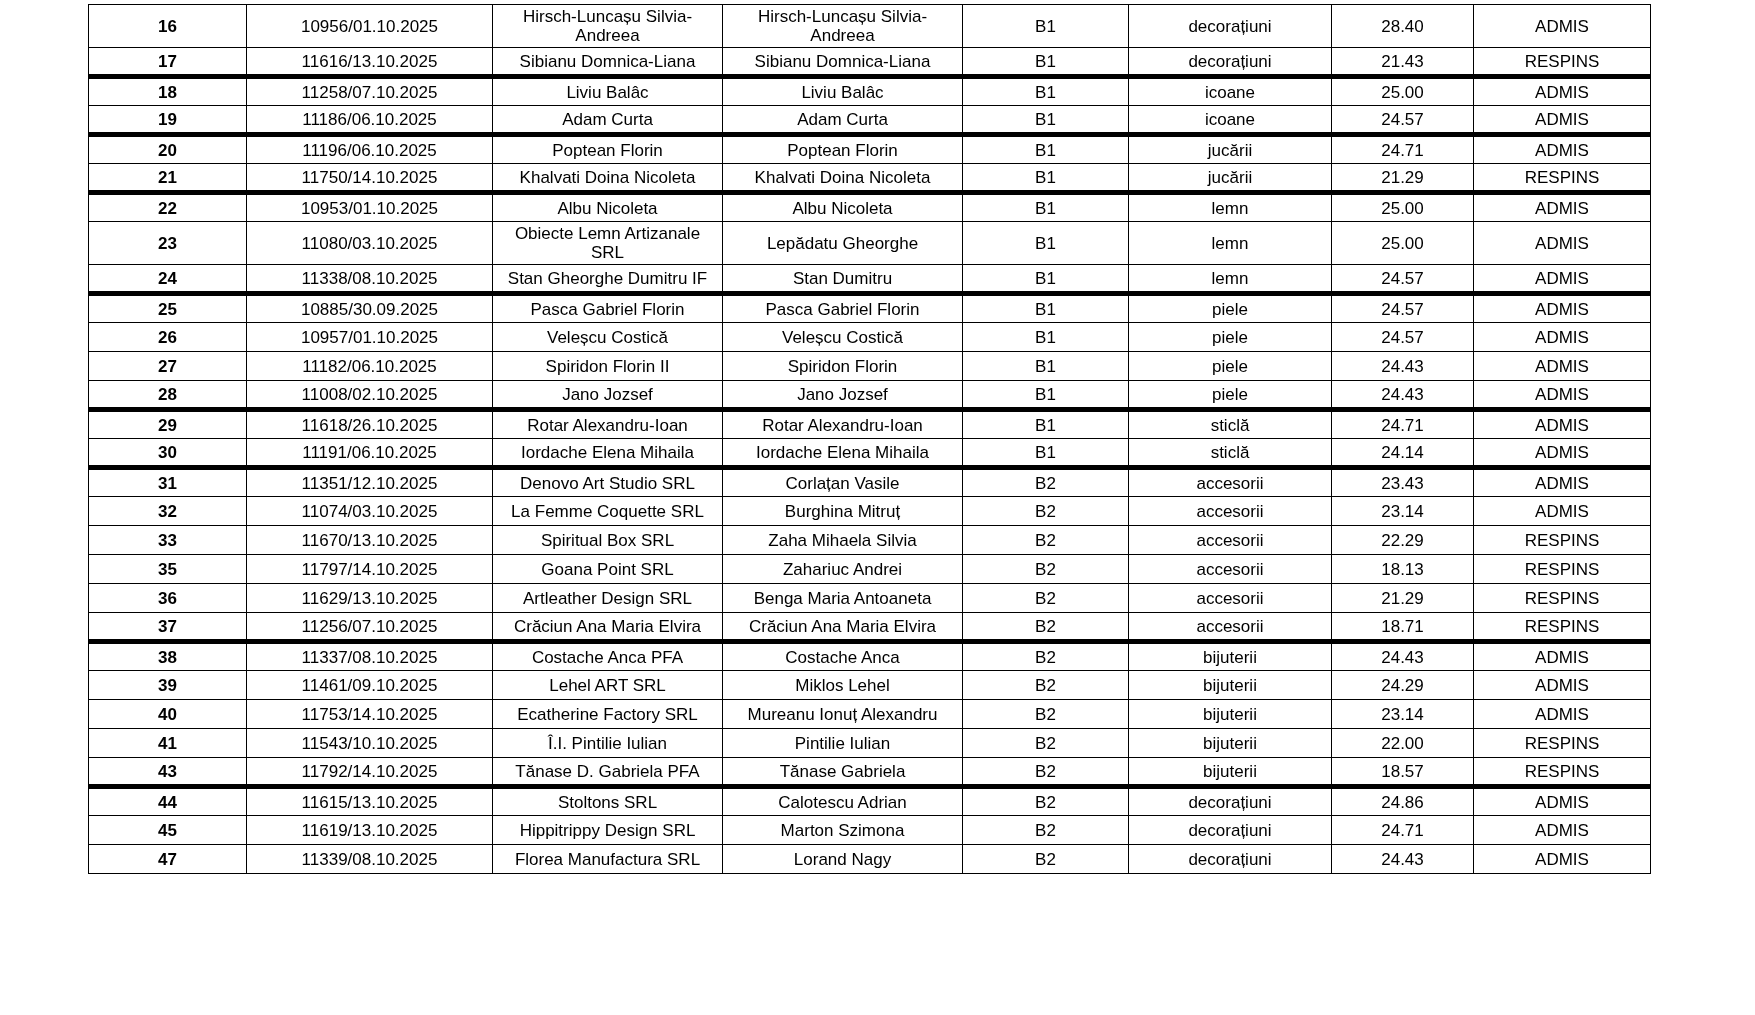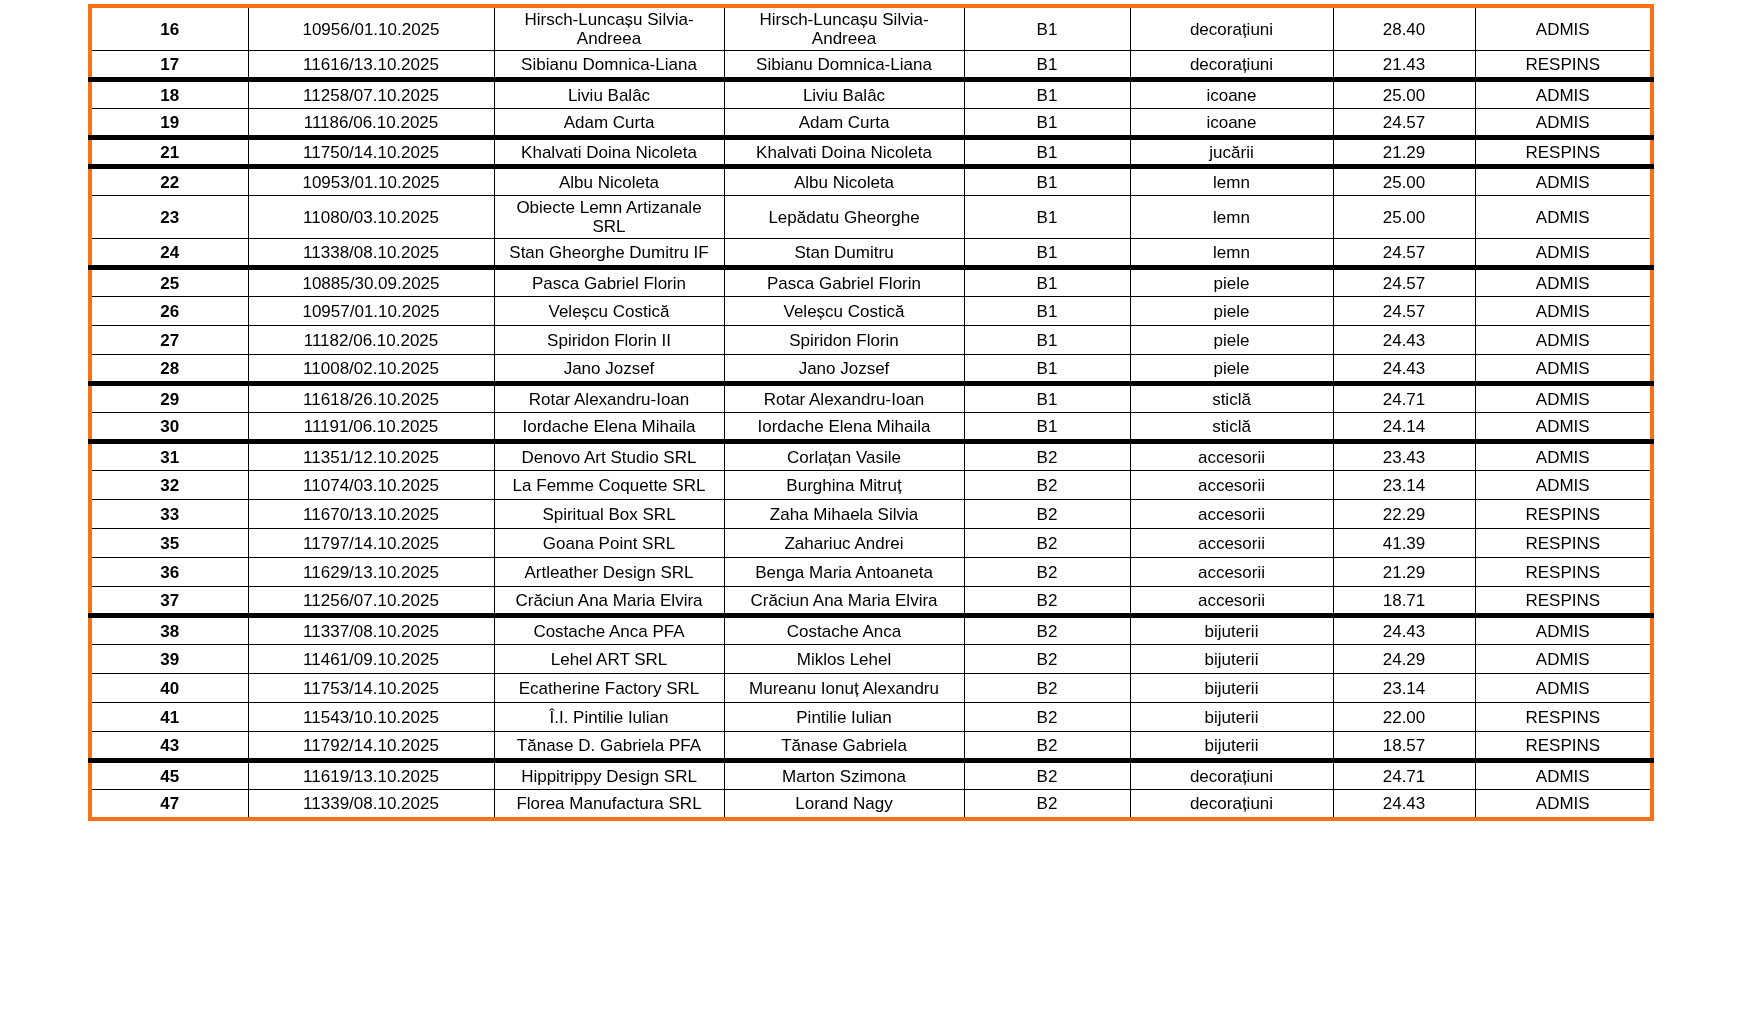--- a/index.html
+++ b/index.html
@@ -29,21 +29,21 @@
     border: 1.5px solid #000000;
     height: 29px;
     padding: 2px 6px;
     text-align: center;
     vertical-align: middle;
     box-sizing: border-box;
     overflow: hidden;
     word-wrap: break-word;
   }
   table.results {
-    border: 4px solid #f97316;
+    border: 1px solid #f97316;
     padding-left: 8px;
   }
   table.results tr.group-end td {
     border-bottom: 5px solid #000000;
   }
   table.results td.bold {
     font-weight: bold;
   }
 </style>
 </head>
@@ -95,20 +95,30 @@
         <tr class="group-end">
           <td class="bold">19</td>
           <td>11186/06.10.2025</td>
           <td>Adam Curta</td>
           <td>Adam Curta</td>
           <td>B1</td>
           <td>icoane</td>
           <td>24.57</td>
           <td>ADMIS</td>
         </tr>
+        <tr>
+          <td class="bold">20</td>
+          <td>11196/06.10.2025</td>
+          <td>Poptean Florin</td>
+          <td>Poptean Florin</td>
+          <td>B1</td>
+          <td>jucării</td>
+          <td>24.71</td>
+          <td>ADMIS</td>
+        </tr>
         <tr class="group-end">
           <td class="bold">21</td>
           <td>11750/14.10.2025</td>
           <td>Khalvati Doina Nicoleta</td>
           <td>Khalvati Doina Nicoleta</td>
           <td>B1</td>
           <td>jucării</td>
           <td>21.29</td>
           <td>RESPINS</td>
         </tr>
@@ -232,21 +242,21 @@
           <td>22.29</td>
           <td>RESPINS</td>
         </tr>
         <tr>
           <td class="bold">35</td>
           <td>11797/14.10.2025</td>
           <td>Goana Point SRL</td>
           <td>Zahariuc Andrei</td>
           <td>B2</td>
           <td>accesorii</td>
-          <td>41.39</td>
+          <td>18.13</td>
           <td>RESPINS</td>
         </tr>
         <tr>
           <td class="bold">36</td>
           <td>11629/13.10.2025</td>
           <td>Artleather Design SRL</td>
           <td>Benga Maria Antoaneta</td>
           <td>B2</td>
           <td>accesorii</td>
           <td>21.29</td>
@@ -304,20 +314,30 @@
         </tr>
         <tr class="group-end">
           <td class="bold">43</td>
           <td>11792/14.10.2025</td>
           <td>Tănase D. Gabriela PFA</td>
           <td>Tănase Gabriela</td>
           <td>B2</td>
           <td>bijuterii</td>
           <td>18.57</td>
           <td>RESPINS</td>
+        </tr>
+        <tr>
+          <td class="bold">44</td>
+          <td>11615/13.10.2025</td>
+          <td>Stoltons SRL</td>
+          <td>Calotescu Adrian</td>
+          <td>B2</td>
+          <td>decorațiuni</td>
+          <td>24.86</td>
+          <td>ADMIS</td>
         </tr>
         <tr>
           <td class="bold">45</td>
           <td>11619/13.10.2025</td>
           <td>Hippitrippy Design SRL</td>
           <td>Marton Szimona</td>
           <td>B2</td>
           <td>decorațiuni</td>
           <td>24.71</td>
           <td>ADMIS</td>

